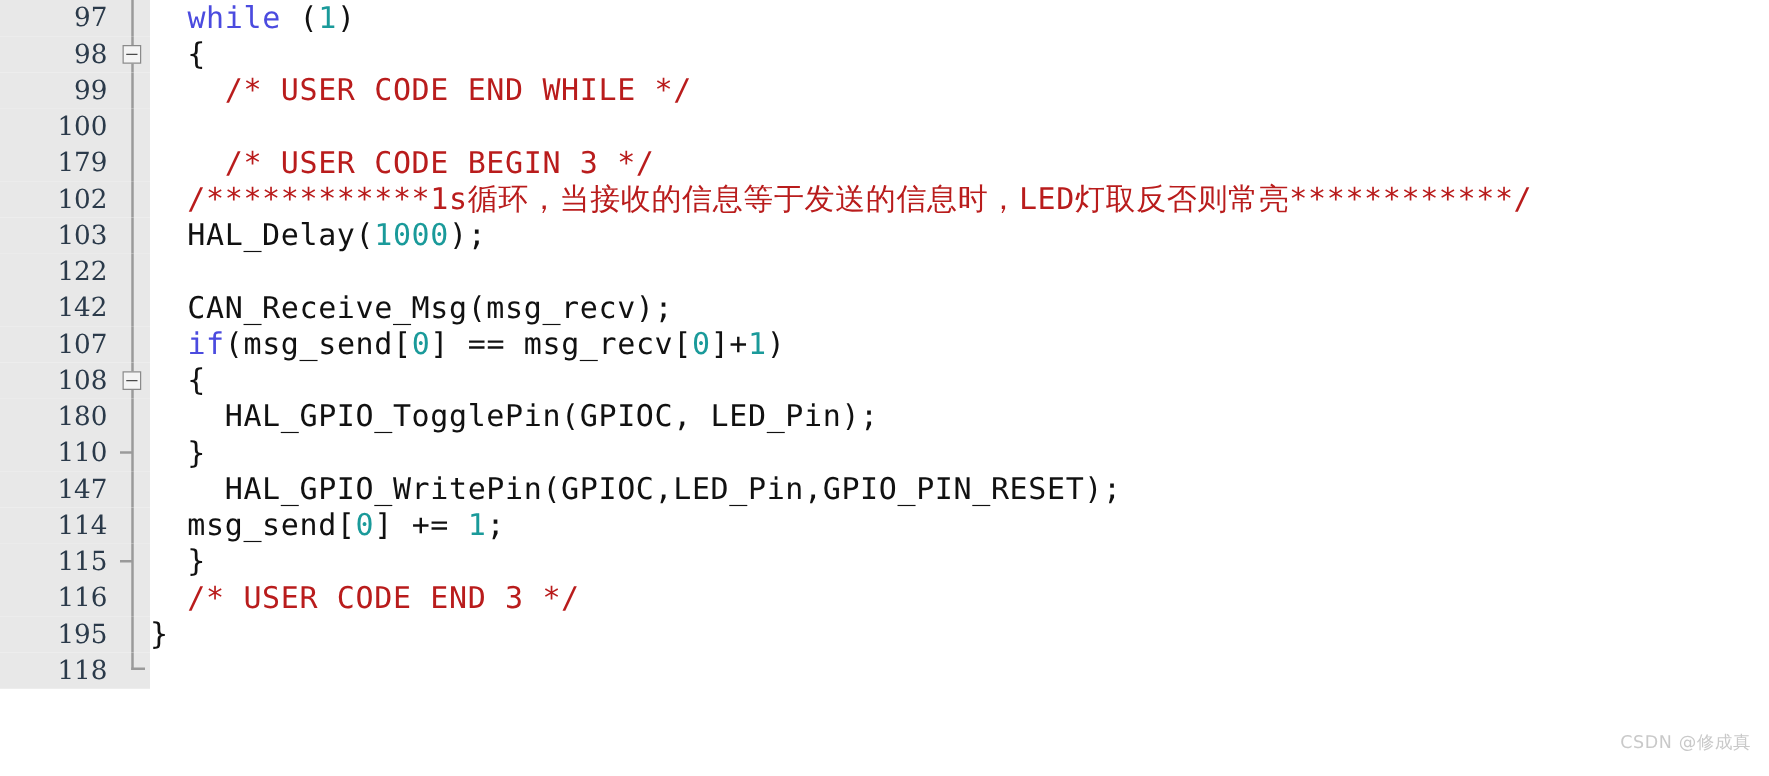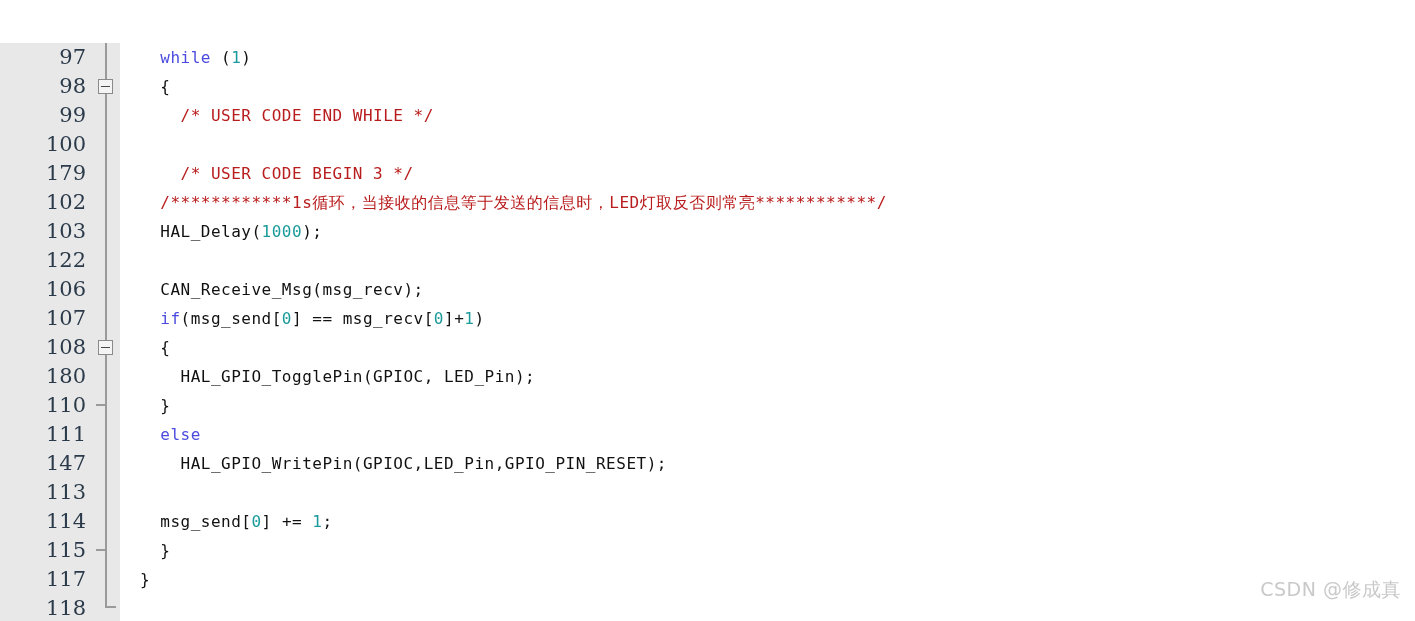--- a/index.html
+++ b/index.html
@@ -15,21 +15,20 @@
     overflow: hidden;
     font-family: "DejaVu Sans Mono", "Liberation Mono", monospace;
   }
   .code-area {
     position: absolute;
     left: 0; top: 0;
     width: 1415px;
     height: 508px;
     display: flex;
     flex-direction: column;
-    margin-top: 43px;
   }
   .line {
     display: flex;
     align-items: stretch;
     height: 29px;
     flex: 0 0 29px;
   }
   .gutter {
     flex: 0 0 92px;
     background: #e8e8e8;
@@ -89,39 +88,39 @@
     width: 11px;
     height: 14px;
     border-left: 2px solid #9a9a9a;
     border-bottom: 2px solid #9a9a9a;
     box-sizing: border-box;
   }
   .code {
     flex: 1 1 auto;
     background: #ffffff;
     font-family: "DejaVu Sans Mono", "Liberation Mono", monospace;
-    font-size: 16px;
+    font-size: 24px;
     line-height: 29px;
     color: #111111;
     white-space: pre;
-    padding-left: 20px;
+    padding-left: 0;
     box-sizing: border-box;
     letter-spacing: 0.5px;
     overflow: hidden;
   }
   .tok-kw   { color: #4b4bdf; }
   .tok-cmt  { color: #b91c1c; }
   .tok-num  { color: #1a9a9a; }
   .tok-pln  { color: #111111; }
   .watermark {
     position: absolute;
     right: 14px;
     bottom: 18px;
     font-family: "DejaVu Sans", "Liberation Sans", sans-serif;
-    font-size: 19px;
+    font-size: 14px;
     color: #c9c9c9;
     user-select: none;
     letter-spacing: 0.5px;
   }
 </style>
 </head>
 <body>
 
 <div id="editor">
   <div class="code-area" id="lines">
@@ -176,21 +175,21 @@
         <div class="code"><span class="tok-pln">  HAL_Delay(</span><span class="tok-num">1000</span><span class="tok-pln">);</span></div>
       </div>
       <div class="line">
         <div class="gutter">122</div>
         <div class="fold-col">
           <span class="vline"></span>
         </div>
         <div class="code"></div>
       </div>
       <div class="line">
-        <div class="gutter">106</div>
+        <div class="gutter">142</div>
         <div class="fold-col">
           <span class="vline"></span>
         </div>
         <div class="code"><span class="tok-pln">  CAN_Receive_Msg(msg_recv);</span></div>
       </div>
       <div class="line">
         <div class="gutter">107</div>
         <div class="fold-col">
           <span class="vline"></span>
         </div>
@@ -213,57 +212,50 @@
       </div>
       <div class="line">
         <div class="gutter">110</div>
         <div class="fold-col">
           <span class="vline"></span>
           <span class="fold-tick"></span>
         </div>
         <div class="code"><span class="tok-pln">  }</span></div>
       </div>
       <div class="line">
-        <div class="gutter">111</div>
-        <div class="fold-col">
-          <span class="vline"></span>
-        </div>
-        <div class="code"><span class="tok-pln">  </span><span class="tok-kw">else</span></div>
-      </div>
-      <div class="line">
         <div class="gutter">147</div>
         <div class="fold-col">
           <span class="vline"></span>
         </div>
         <div class="code"><span class="tok-pln">    HAL_GPIO_WritePin(GPIOC,LED_Pin,GPIO_PIN_RESET);</span></div>
       </div>
       <div class="line">
-        <div class="gutter">113</div>
-        <div class="fold-col">
-          <span class="vline"></span>
-        </div>
-        <div class="code"></div>
-      </div>
-      <div class="line">
         <div class="gutter">114</div>
         <div class="fold-col">
           <span class="vline"></span>
         </div>
         <div class="code"><span class="tok-pln">  msg_send[</span><span class="tok-num">0</span><span class="tok-pln">] += </span><span class="tok-num">1</span><span class="tok-pln">;</span></div>
       </div>
       <div class="line">
         <div class="gutter">115</div>
         <div class="fold-col">
           <span class="vline"></span>
           <span class="fold-tick"></span>
         </div>
         <div class="code"><span class="tok-pln">  }</span></div>
       </div>
       <div class="line">
-        <div class="gutter">117</div>
+        <div class="gutter">116</div>
+        <div class="fold-col">
+          <span class="vline"></span>
+        </div>
+        <div class="code"><span class="tok-cmt">  /* USER CODE END 3 */</span></div>
+      </div>
+      <div class="line">
+        <div class="gutter">195</div>
         <div class="fold-col">
           <span class="vline"></span>
         </div>
         <div class="code"><span class="tok-pln">}</span></div>
       </div>
       <div class="line">
         <div class="gutter">118</div>
         <div class="fold-col no-line">
           <span class="fold-end"></span>
         </div>

